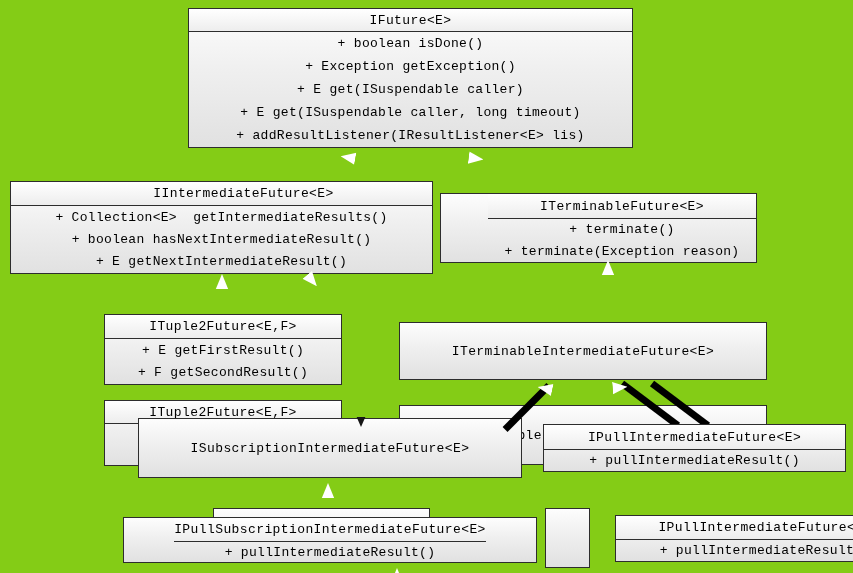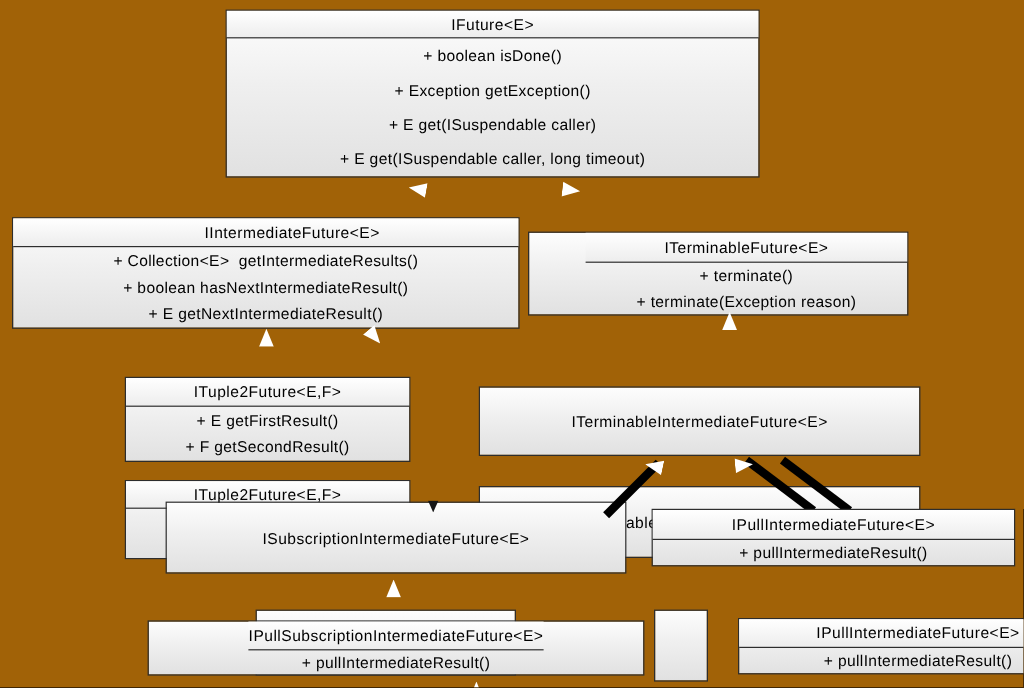--- a/index.html
+++ b/index.html
@@ -1,18 +1,18 @@
 <!DOCTYPE html>
 <html><head>
 <meta charset="utf-8">
 <style>
   html,body{margin:0;padding:0;background:#000;}
   #canvas{
-    position:relative;width:853px;height:573px;background:#a16207;overflow:hidden;
-    font-family:Liberation Sans, sans-serif;color:#000;
+    position:relative;width:853px;height:573px;background:#84cc16;overflow:hidden;
+    font-family:Liberation Mono, monospace;color:#000;
   }
   .umlbox{
     position:absolute;
     background:linear-gradient(180deg,#fdfdfd 0%,#efefef 45%,#e1e1e1 100%);
     border:1px solid #2d2d2d;
     box-sizing:border-box;
     display:flex;flex-direction:column;
   }
   .umlbox .title{
     flex:0 0 auto;display:flex;align-items:center;justify-content:center;
@@ -75,20 +75,21 @@
 
 <div id="canvas">
 
   <div class="umlbox" id="b-ifuture">
     <div class="title">IFuture&lt;E&gt;</div>
     <div class="methods">
       <div class="method">+ boolean isDone()</div>
       <div class="method">+ Exception getException()</div>
       <div class="method">+ E get(ISuspendable caller)</div>
       <div class="method">+ E get(ISuspendable caller, long timeout)</div>
+      <div class="method">+ addResultListener(IResultListener&lt;E&gt; lis)</div>
     </div>
   </div>
 
   <div class="umlbox" id="b-iintermediate">
     <div class="title">IIntermediateFuture&lt;E&gt;</div>
     <div class="methods">
       <div class="method">+ Collection&lt;E&gt;  getIntermediateResults()</div>
       <div class="method">+ boolean hasNextIntermediateResult()</div>
       <div class="method">+ E getNextIntermediateResult()</div>
     </div>

